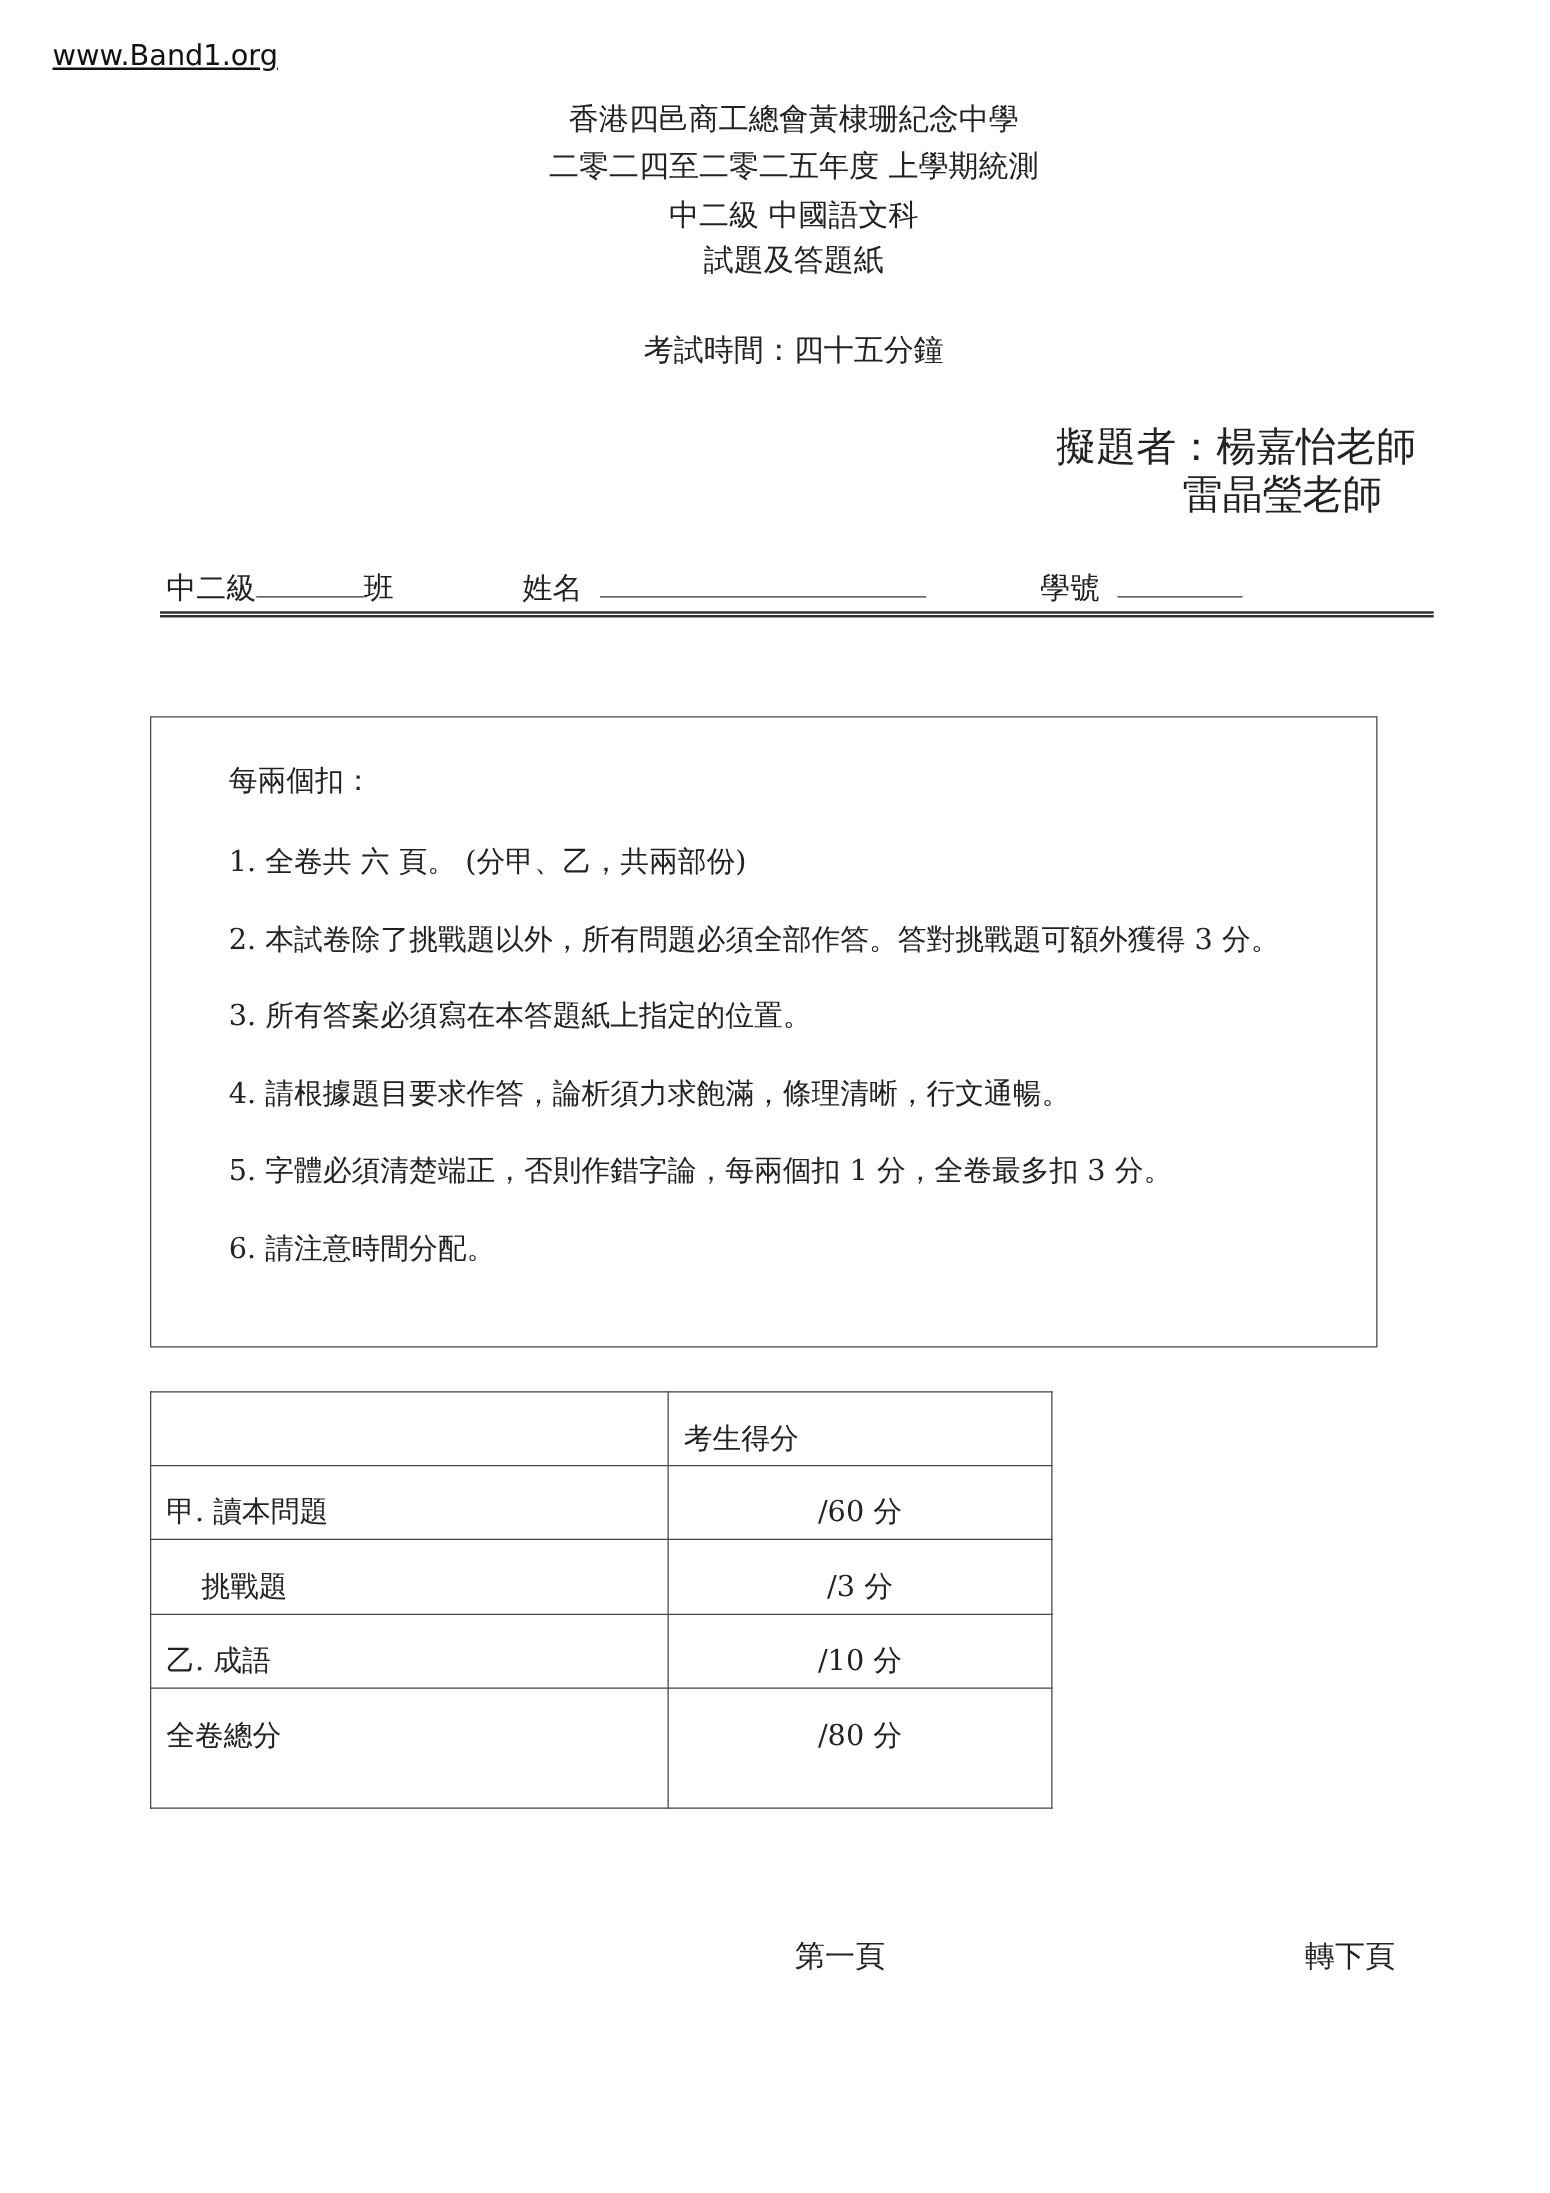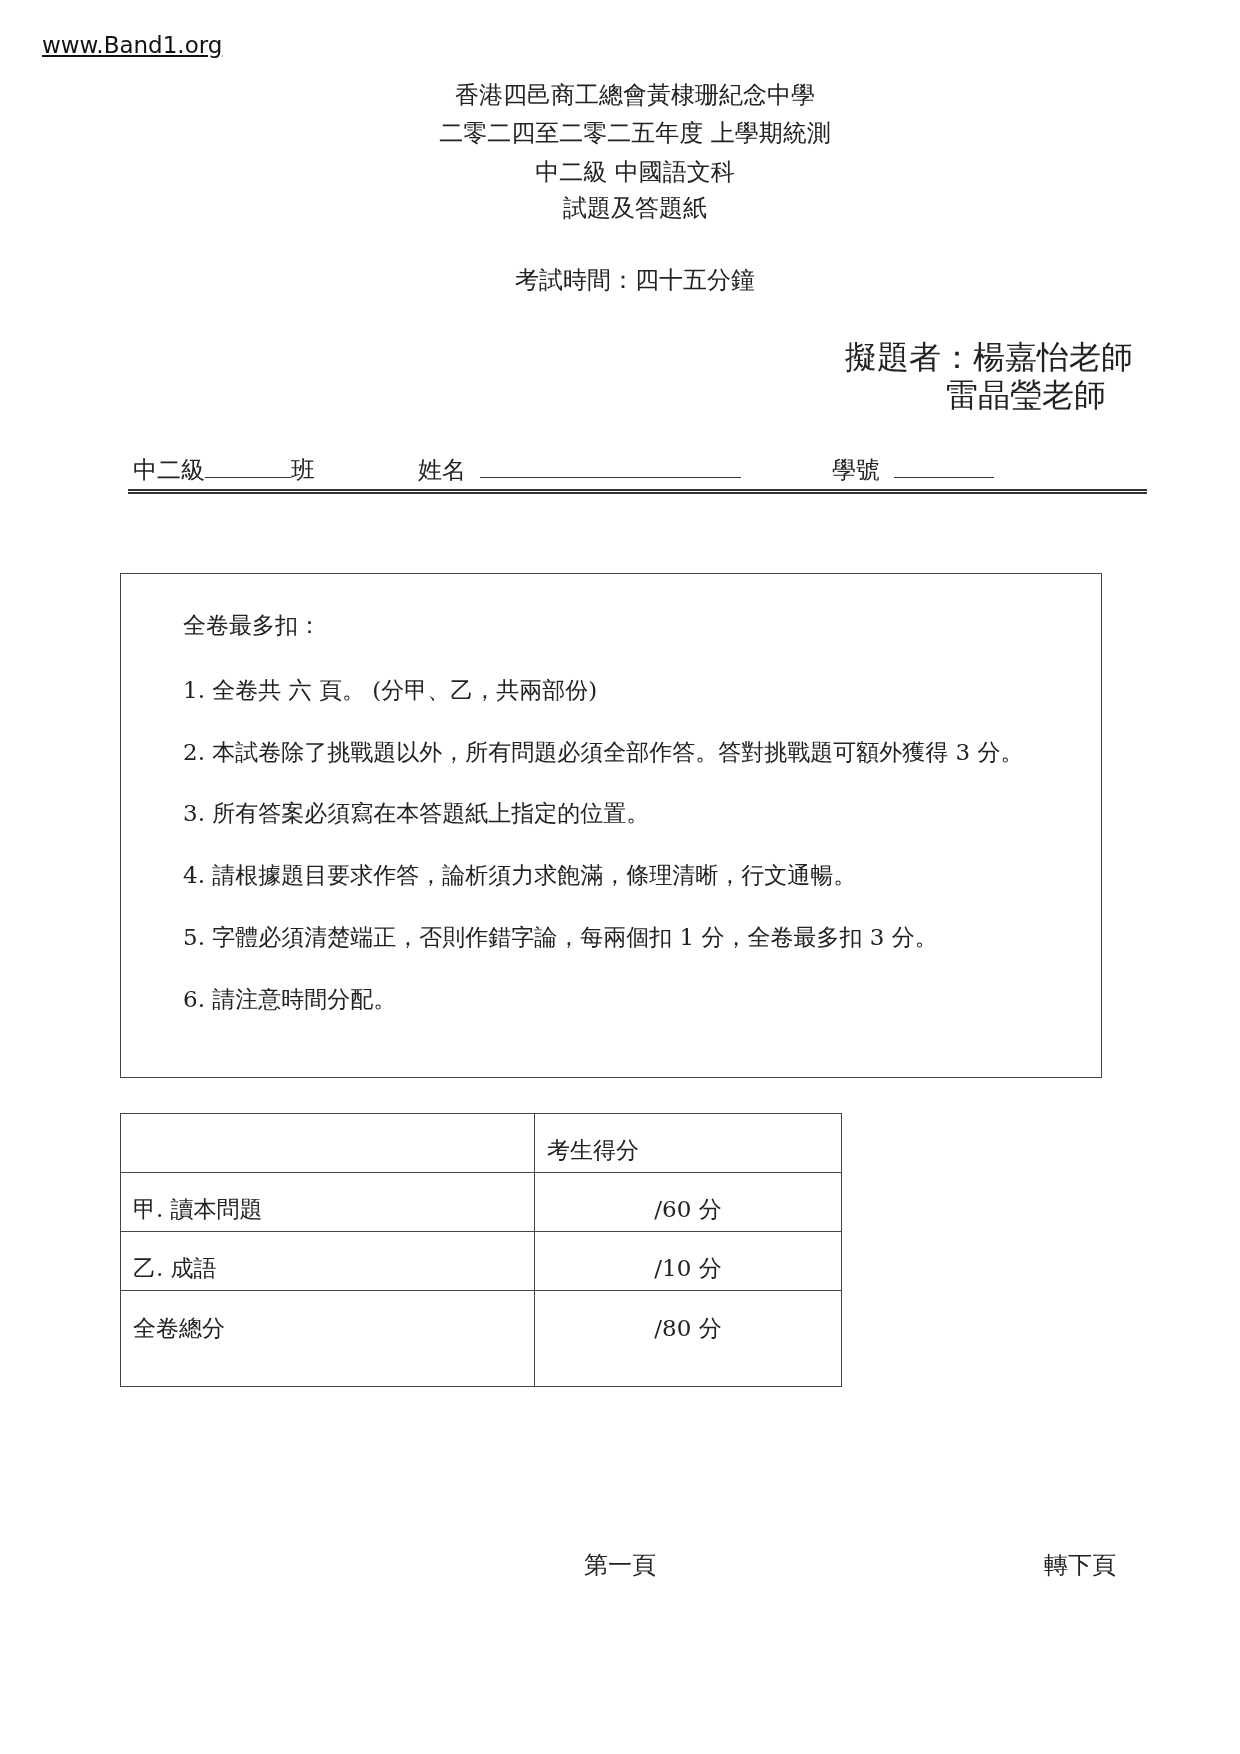--- a/index.html
+++ b/index.html
@@ -42,43 +42,47 @@
   <span class="blank" style="width:261px; margin-left:6px;"></span>
 </div>
 <div class="abs field" style="left:832px; top:455px;">
   <span>學號</span>
   <span class="blank" style="width:100px; margin-left:6px;"></span>
 </div>
 
 <div class="abs rule"></div>
 
 <div class="abs notice-box"></div>
-<div class="abs notice-text" style="left:183px; top:610px;">全卷最多扣：</div>
+<div class="abs notice-text" style="left:183px; top:610px;">每兩個扣：</div>
 <div class="abs notice-text" style="left:183px; top:675px;">1.  全卷共  六  頁。 (分甲、乙，共兩部份)</div>
 <div class="abs notice-text" style="left:183px; top:737px;">2.  本試卷除了挑戰題以外，所有問題必須全部作答。答對挑戰題可額外獲得 3 分。</div>
 <div class="abs notice-text" style="left:183px; top:798px;">3.  所有答案必須寫在本答題紙上指定的位置。</div>
 <div class="abs notice-text" style="left:183px; top:860px;">4.  請根據題目要求作答，論析須力求飽滿，條理清晰，行文通暢。</div>
 <div class="abs notice-text" style="left:183px; top:922px;text-align:center;">5.  字體必須清楚端正，否則作錯字論，每兩個扣 1 分，全卷最多扣 3 分。</div>
 <div class="abs notice-text" style="left:183px; top:984px;text-align:right;">6.  請注意時間分配。</div>
 
 <table class="score-table">
   <tbody>
       <tr style="height:59px;">
     <td class="label"></td>
     <td>考生得分</td>
   </tr>
   <tr style="height:59px;">
     <td class="label">甲.  讀本問題</td>
     <td class="score">/60 分</td>
   </tr>
+  <tr style="height:60px;">
+    <td class="label" style="padding-left:40px;">挑戰題</td>
+    <td class="score">/3 分</td>
+  </tr>
   <tr style="height:59px;">
     <td class="label">乙.  成語</td>
     <td class="score">/10 分</td>
   </tr>
   <tr style="height:96px;">
     <td class="label" style="vertical-align:top; padding-top:22px;">全卷總分</td>
     <td class="score" style="vertical-align:top; padding-top:22px;">/80 分</td>
   </tr>
 </tbody>
   </table>
 
-<div class="abs footer" style="left:584px; top:1550px;">第一頁</div>
+<div class="abs footer" style="left:636px; top:1550px;">第一頁</div>
 <div class="abs footer" style="left:1044px; top:1550px;">轉下頁</div>
 
 </body></html>

